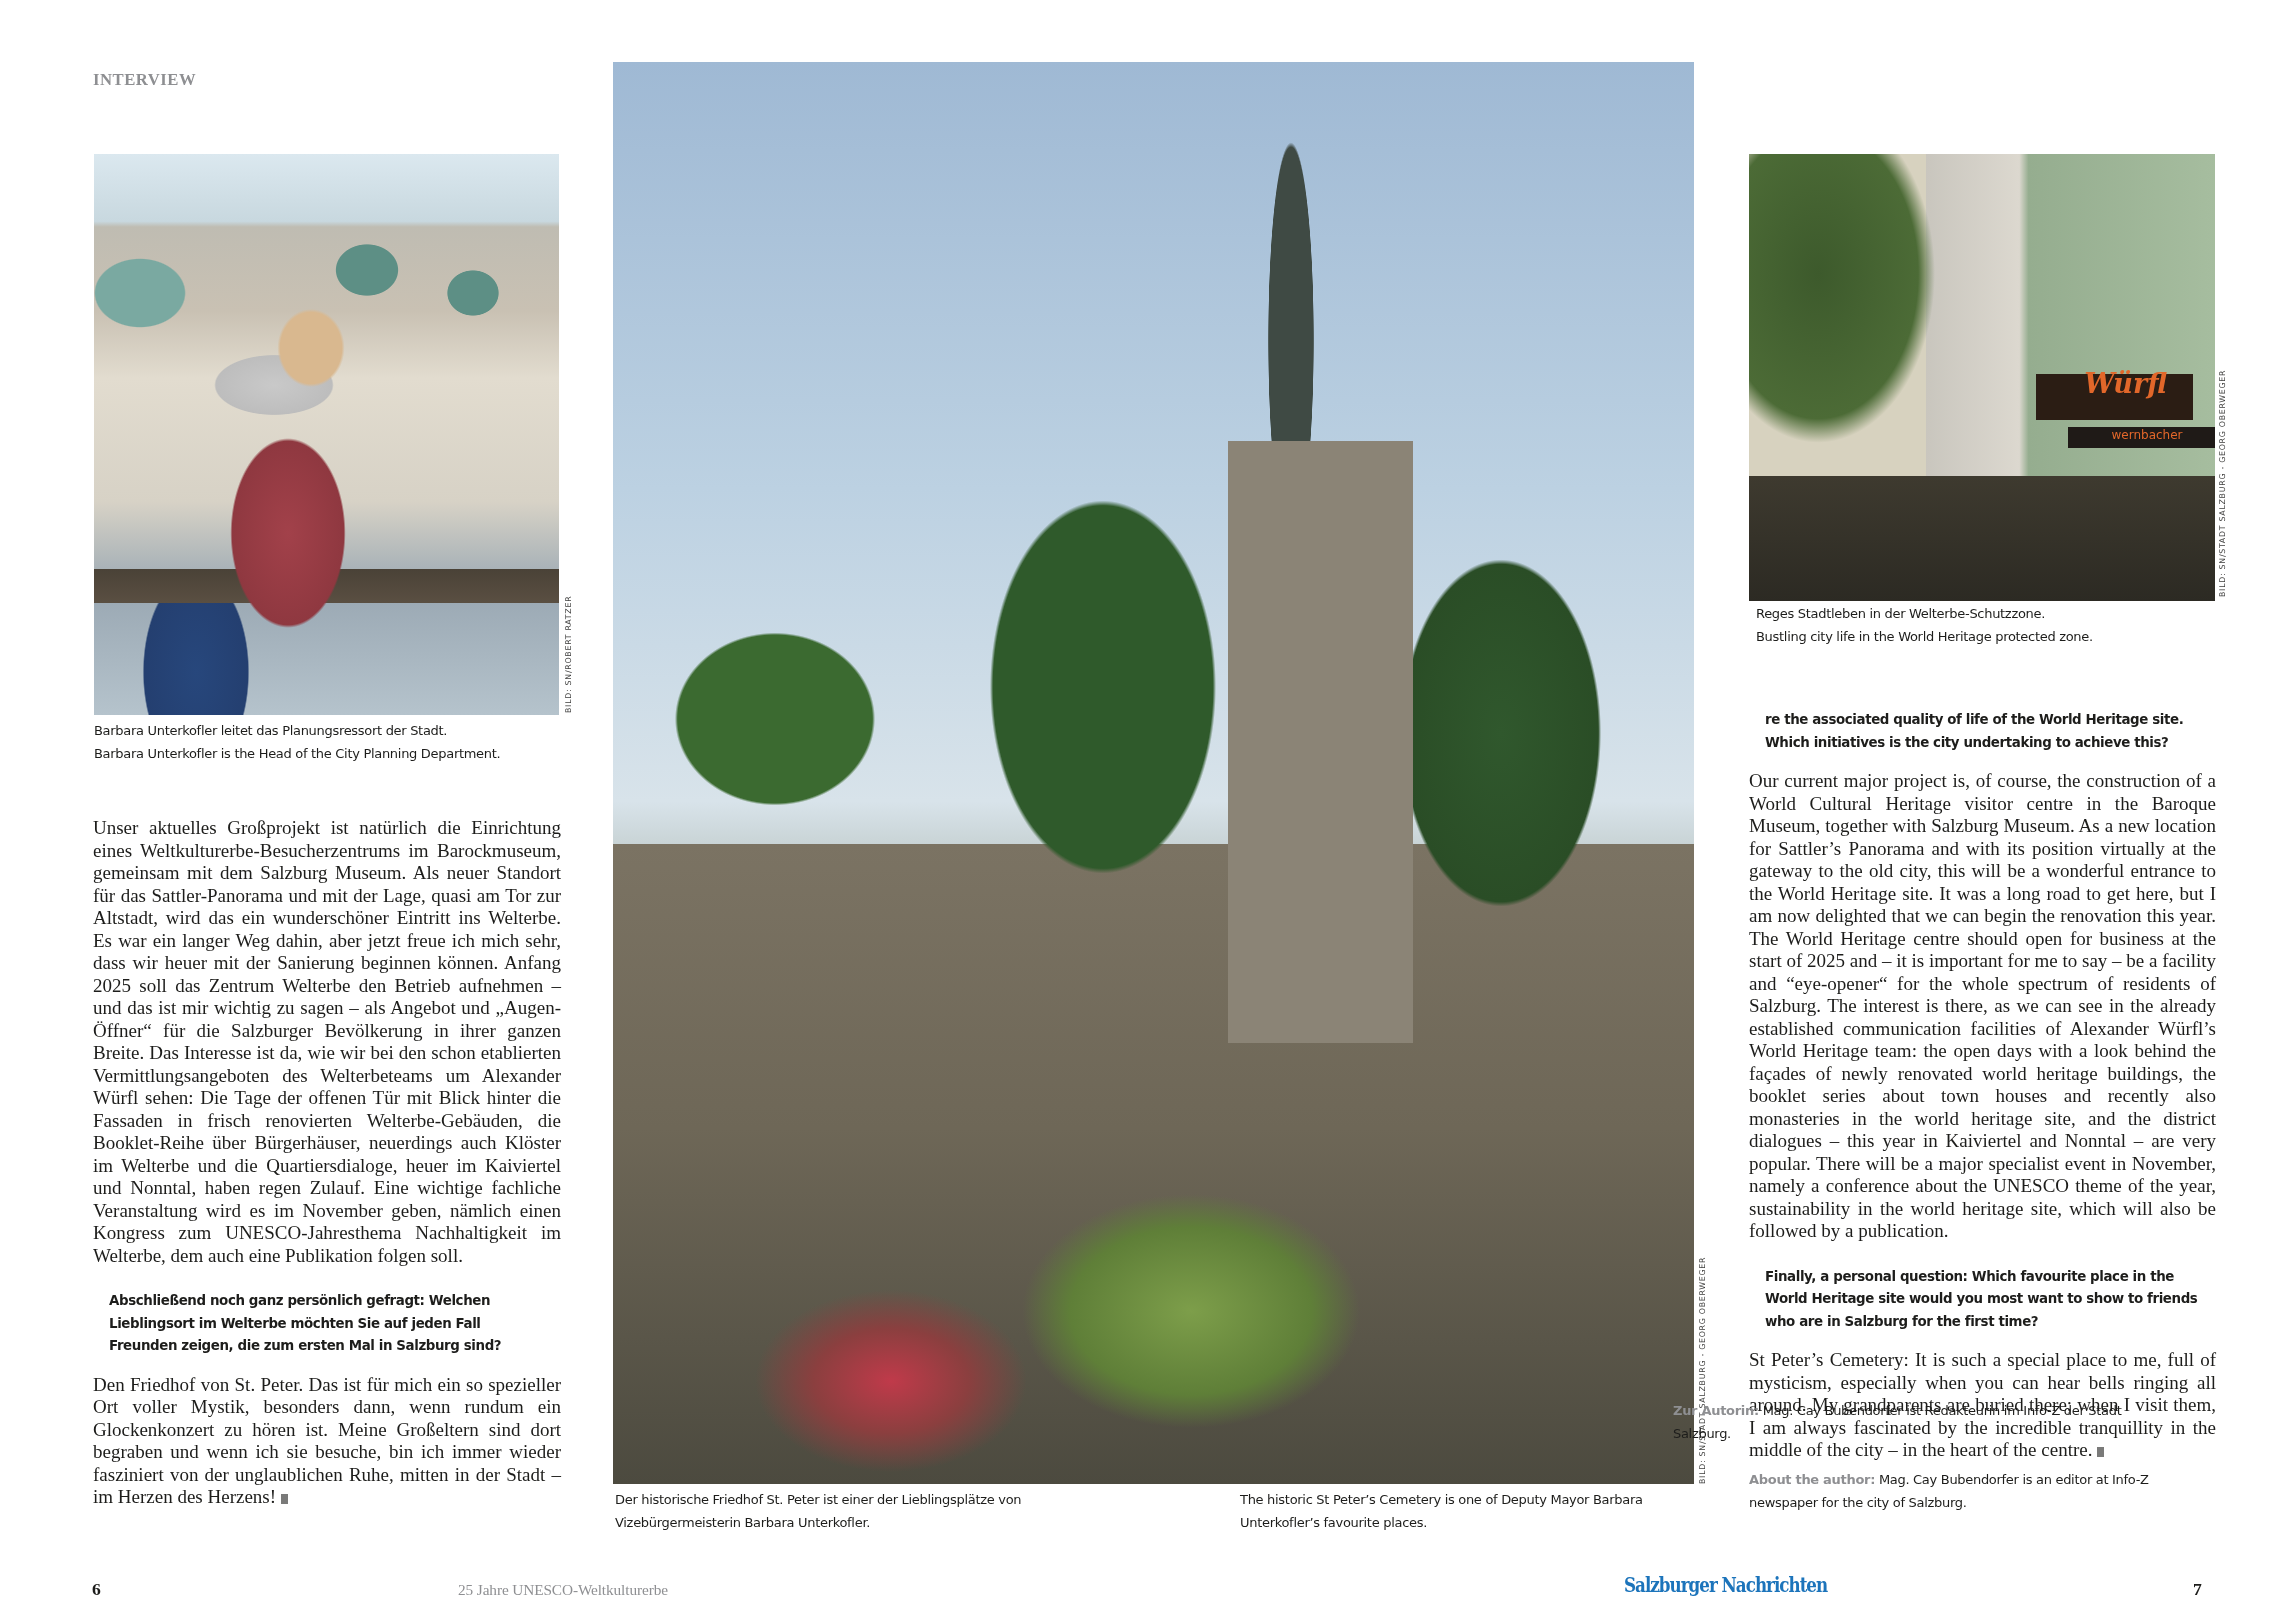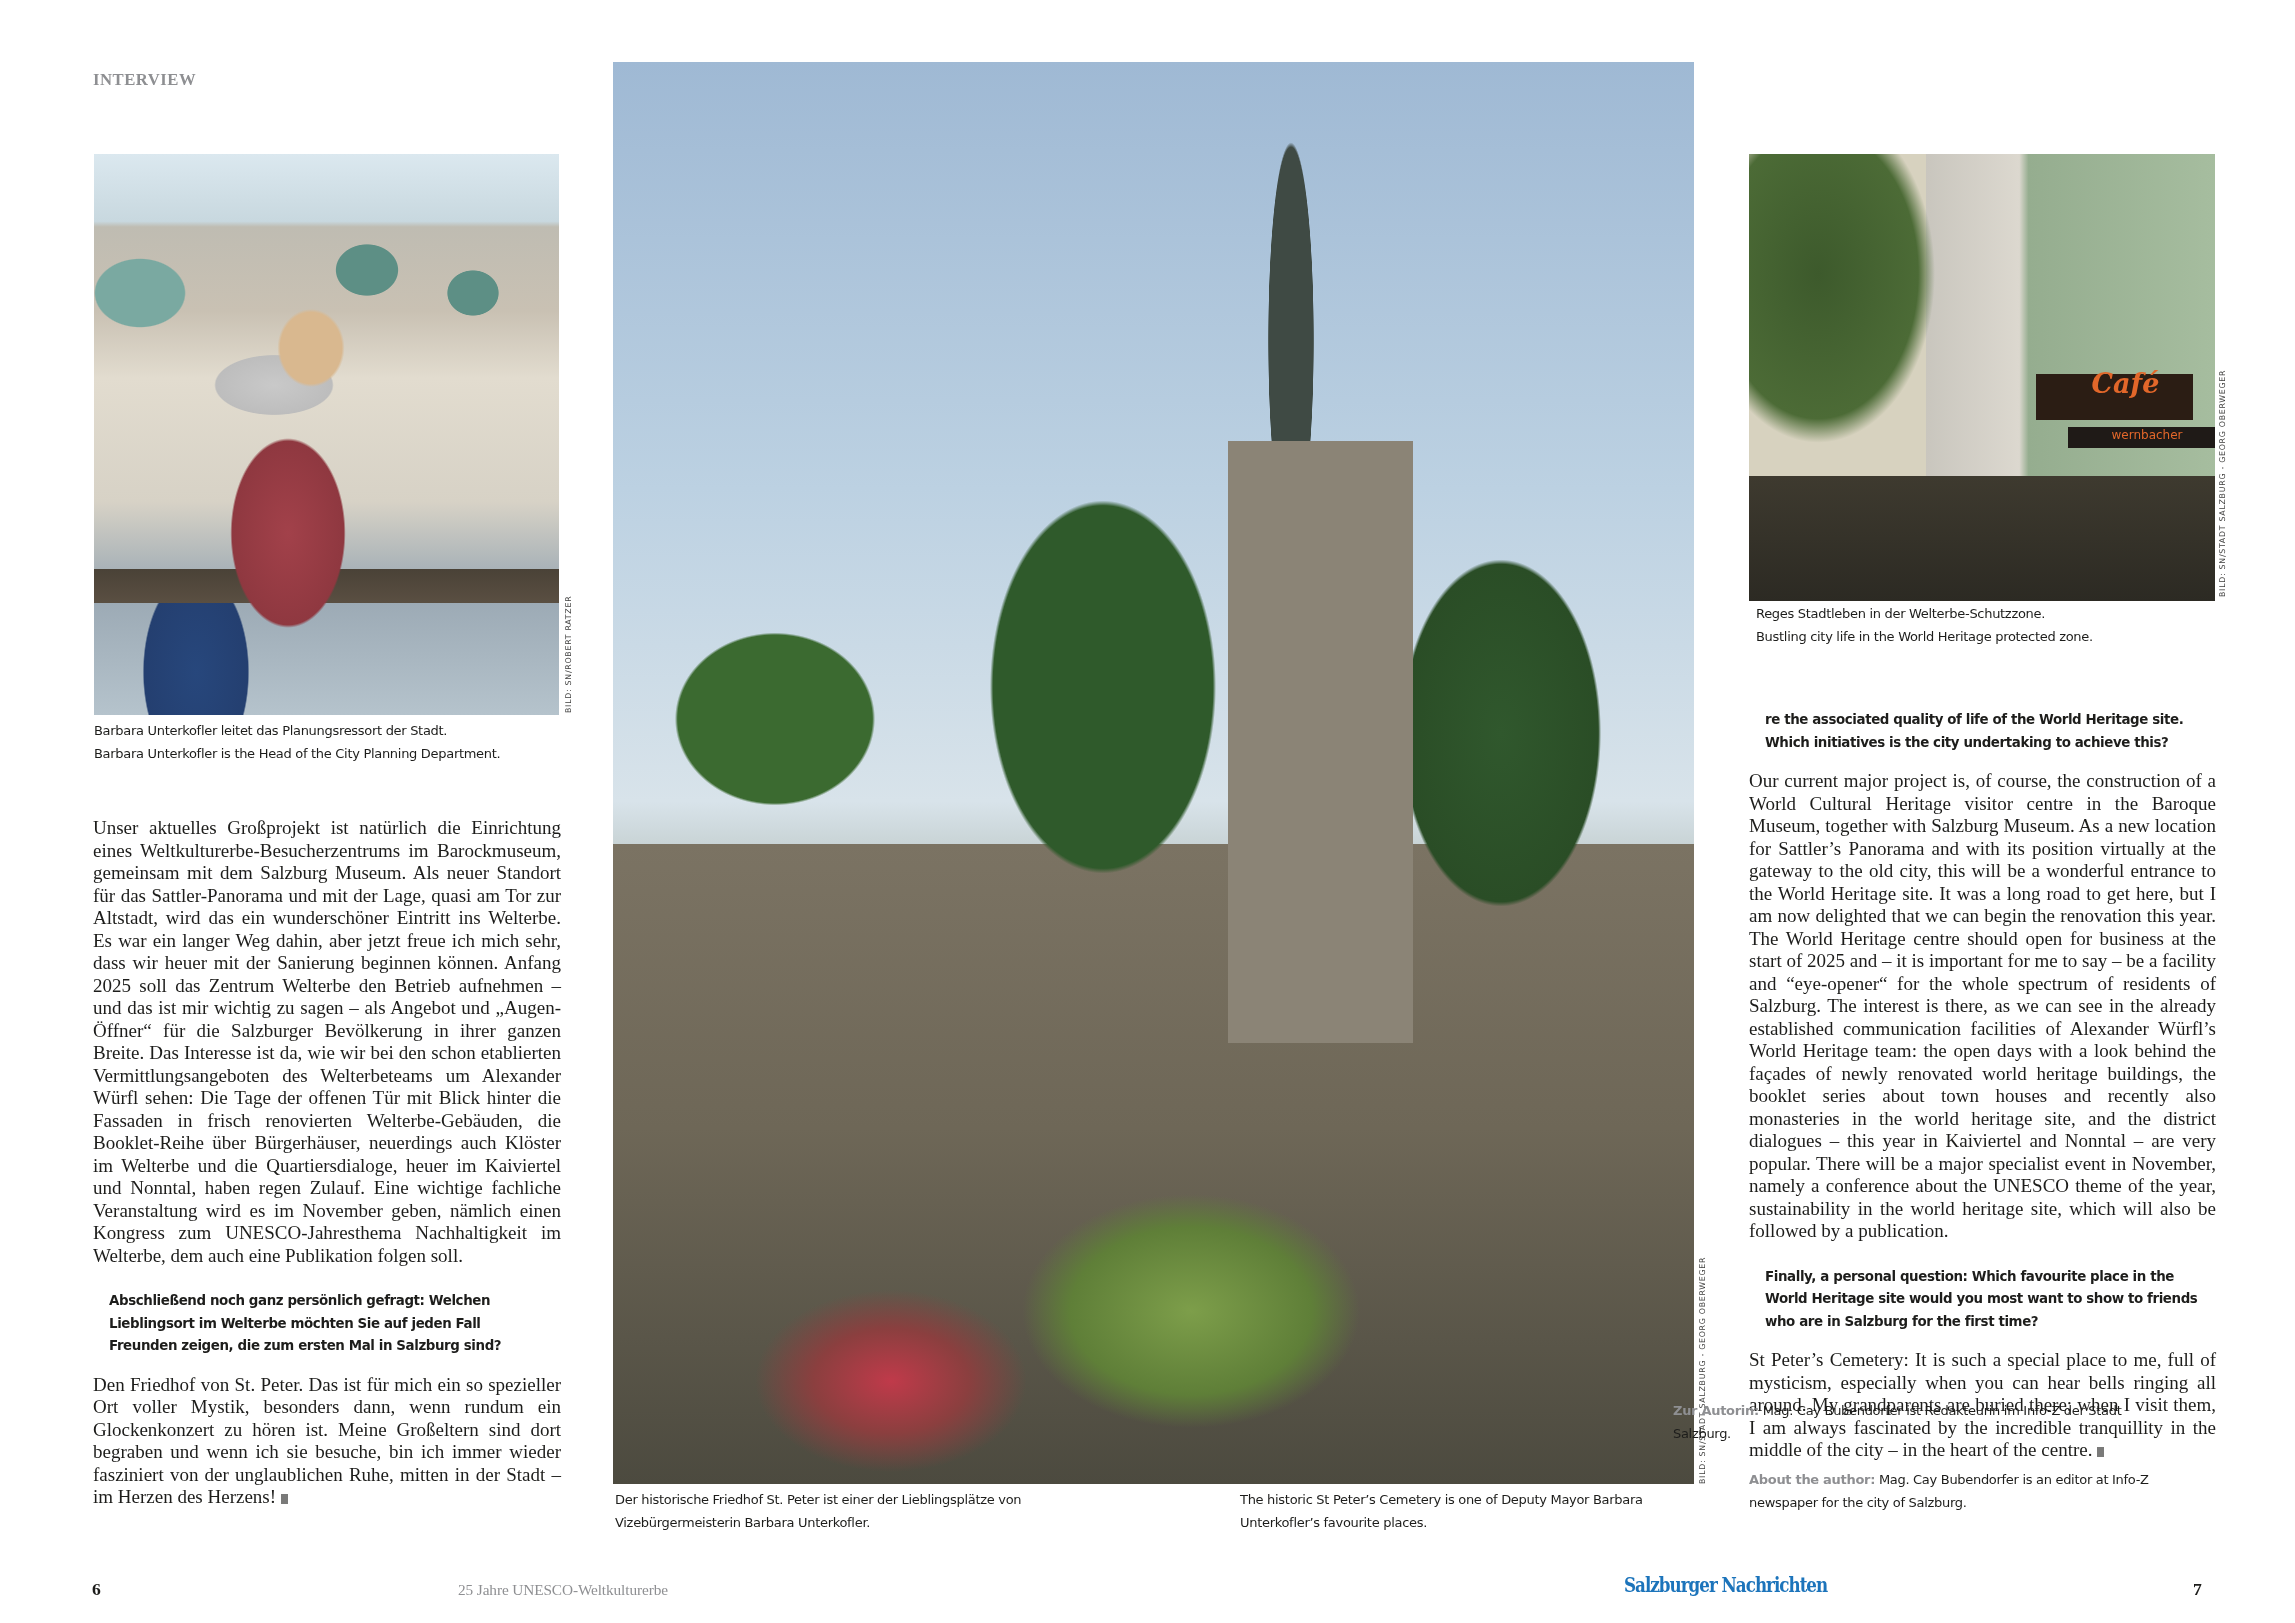--- a/index.html
+++ b/index.html
@@ -134,21 +134,21 @@
   <p class="question">Abschließend noch ganz persönlich gefragt: Welchen Lieblingsort im Welterbe möchten Sie auf jeden Fall Freunden zeigen, die zum ersten Mal in Salzburg sind?</p>
   <p class="answer"><span>Den Friedhof von St. Peter. Das ist für mich ein so spezieller Ort voller Mystik, besonders dann, wenn rundum ein Glockenkonzert zu hören ist. Meine Großeltern sind dort begraben und wenn ich sie besuche, bin ich immer wieder fasziniert von der unglaublichen Ruhe, mitten in der Stadt – im Herzen des Herzens!</span><span class="end-mark"></span></p>
 </div>
 
 <div class="abs photo" id="photo-church"></div>
 <div class="abs credit" id="credit-church">BILD: SN/STADT SALZBURG - GEORG OBERWEGER</div>
 <p class="abs caption" id="caption-church-de">Der historische Friedhof St. Peter ist einer der Lieblingsplätze von Vizebürgermeisterin Barbara Unterkofler.</p>
 <p class="abs caption" id="caption-church-en">The historic St Peter’s Cemetery is one of Deputy Mayor Barbara Unterkofler’s favourite places.</p>
 
 <div class="abs photo" id="photo-street"></div>
-<div class="abs cafe-sign">Café</div>
+<div class="abs cafe-sign">Würfl</div>
 <div class="abs wern-sign">wernbacher</div>
 <div class="abs credit" id="credit-street">BILD: SN/STADT SALZBURG - GEORG OBERWEGER</div>
 <div class="abs" id="caption-street">
   <p class="caption">Reges Stadtleben in der Welterbe-Schutzzone.</p>
   <p class="caption">Bustling city life in the World Heritage protected zone.</p>
 </div>
 
 <div class="abs column" id="column-right">
   <p class="question">re the associated quality of life of the World Heritage site. Which initiatives is the city undertaking to achieve this?</p>
   <p class="answer">Our current major project is, of course, the construction of a World Cultural Heritage visitor centre in the Baroque Museum, together with Salzburg Museum. As a new location for Sattler’s Panorama and with its position virtually at the gateway to the old city, this will be a wonderful entrance to the World Heritage site. It was a long road to get here, but I am now delighted that we can begin the renovation this year. The World Heritage centre should open for business at the start of 2025 and – it is important for me to say – be a facility and “eye-opener“ for the whole spectrum of residents of Salzburg. The interest is there, as we can see in the already established communication facilities of Alexander Würfl’s World Heritage team: the open days with a look behind the façades of newly renovated world heritage buildings, the booklet series about town houses and recently also monasteries in the world heritage site, and the district dialogues – this year in Kaiviertel and Nonntal – are very popular. There will be a major specialist event in November, namely a conference about the UNESCO theme of the year, sustainability in the world heritage site, which will also be followed by a publication.</p>

